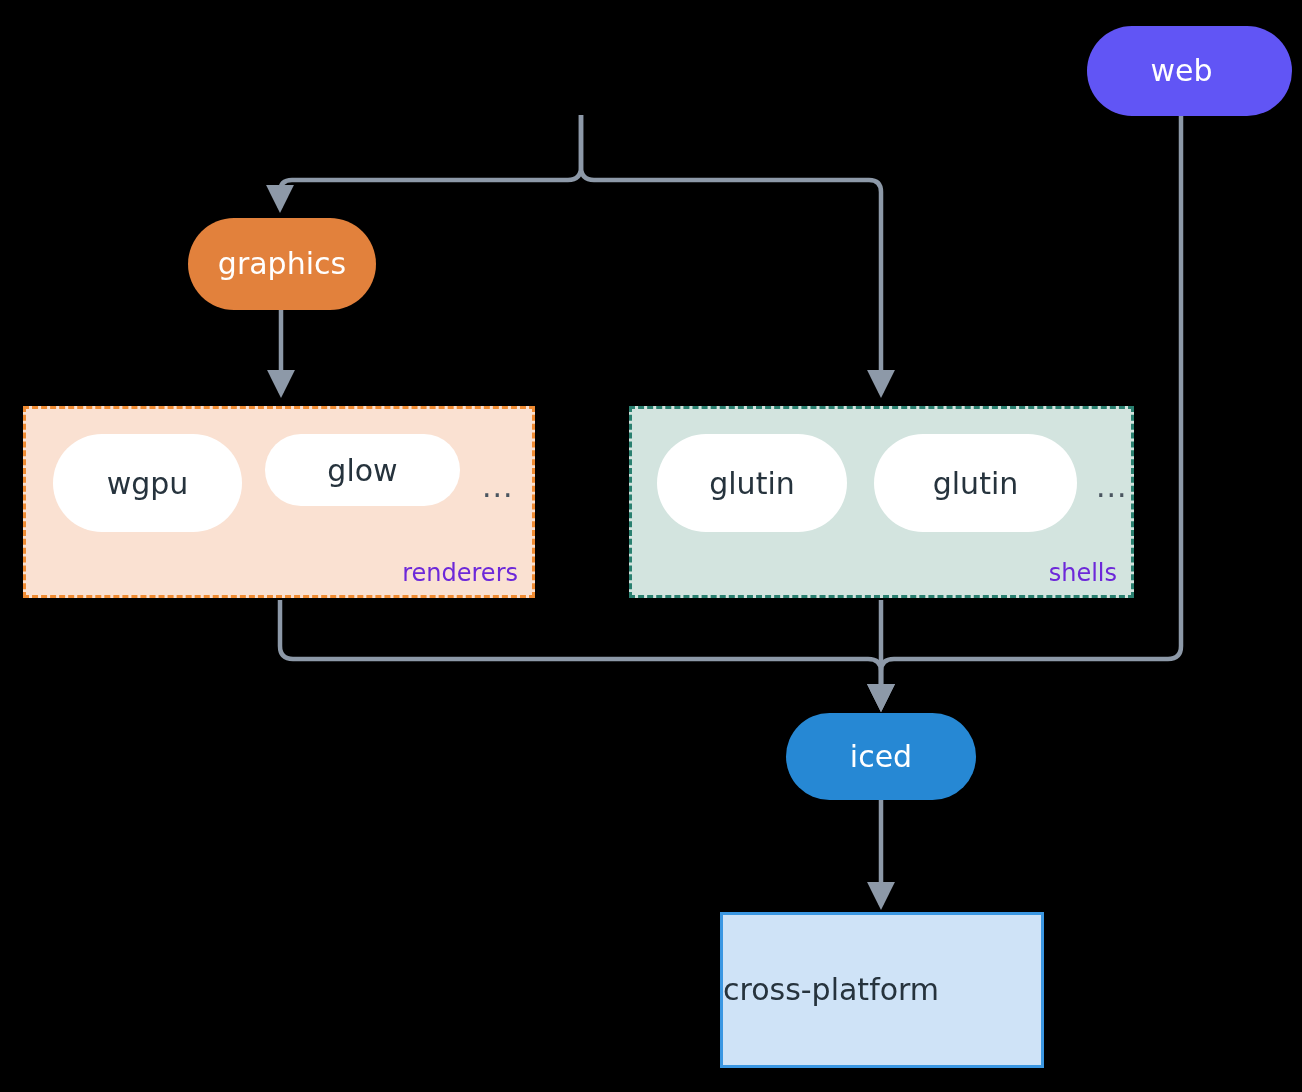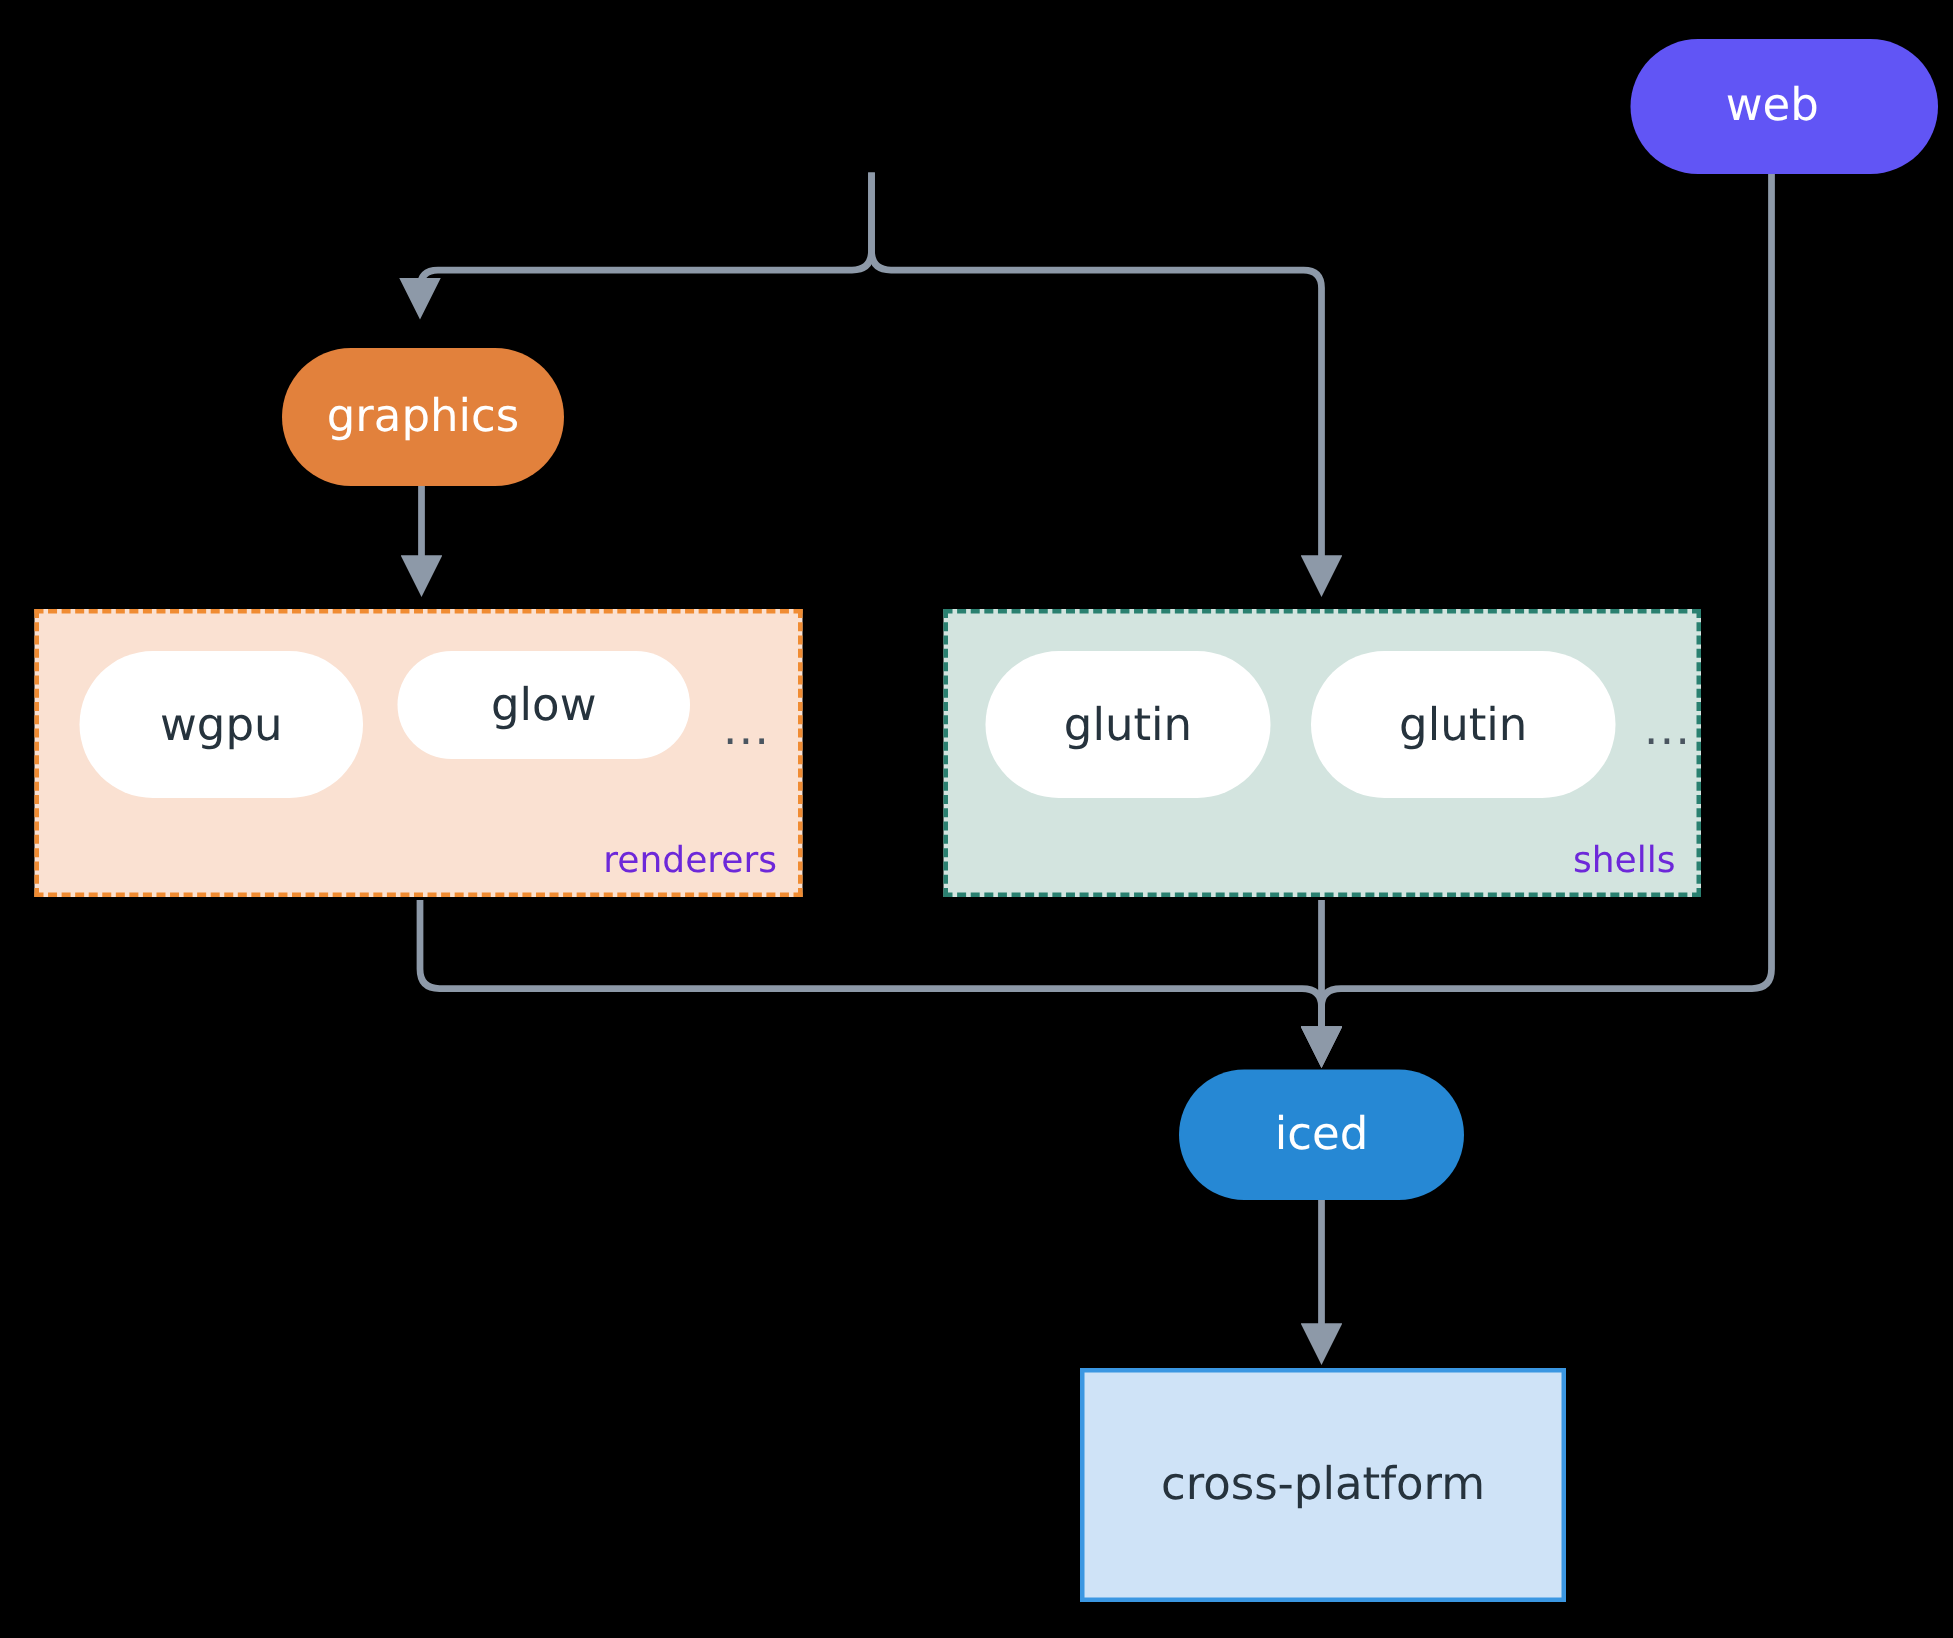--- a/index.html
+++ b/index.html
@@ -94,23 +94,23 @@
     color: #4a5560;
     font-size: 30px;
     letter-spacing: 1px;
   }
 
   
   .rect-node {
     position: absolute;
     box-sizing: border-box;
     display: flex;
-    flex-direction: column;
+    flex-direction: row;
     align-items: center;
-    justify-content: center;
+    justify-content: flex-start;
     color: #26333d;
     font-size: 30px;
     line-height: 1.35;
   }
 </style>
 </head>
 <body>
 
 <div id="canvas">
 
@@ -134,21 +134,21 @@
     <path d="M 1181 115 L 1181 646 Q 1181 659 1168 659 L 894 659 Q 881 659 881 671 L 881 707" fill="none" stroke="#8d99a8" stroke-width="4.5" marker-end="url(#arrow)"></path>
 
     <path d="M 881 800 L 881 905" fill="none" stroke="#8d99a8" stroke-width="4.5" marker-end="url(#arrow)"></path>
   </svg>
 
 
   <div class="node pill-top" style="left:1087px; top:26px; width:205px; height:90px; background:#6155f5;">
     <span style="margin-right:16px;">web</span>
   </div>
 
-  <div class="node pill-graphics" style="left:188px; top:232px; width:188px; height:92px; background:#e2813c;">
+  <div class="node pill-graphics" style="left:188px; top:218px; width:188px; height:92px; background:#e2813c;">
     <span>graphics</span>
   </div>
 
   <div class="cluster" style="left:23px; top:406px; width:512px; height:192px; background:#fae1d2; border-color:#f08c33;">
     <div class="pill-inner" style="left:27px; top:25px; width:189px; height:98px;">
       <span>wgpu</span>
     </div>
     <div class="pill-inner" style="left:239px; top:25px; width:195px; height:72px;">
       <span>glow</span>
     </div>

